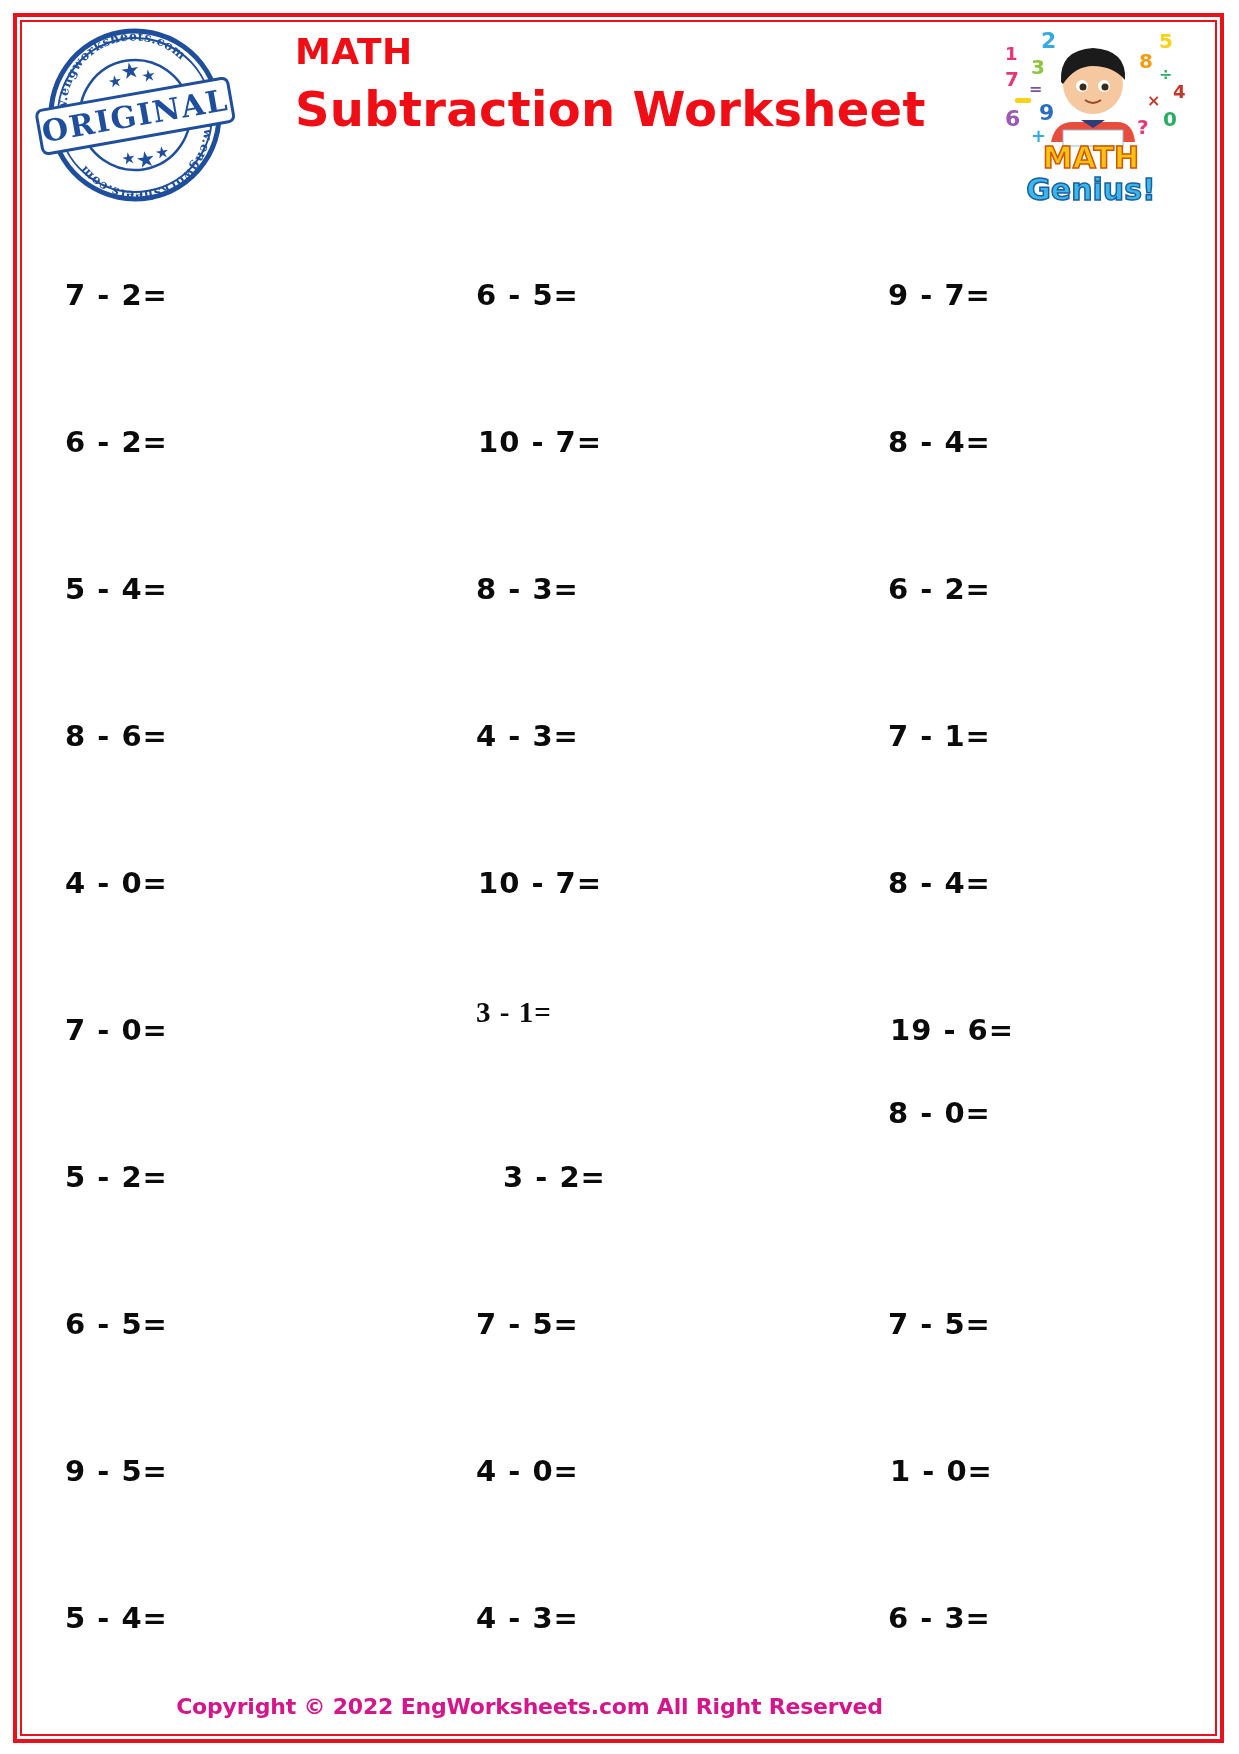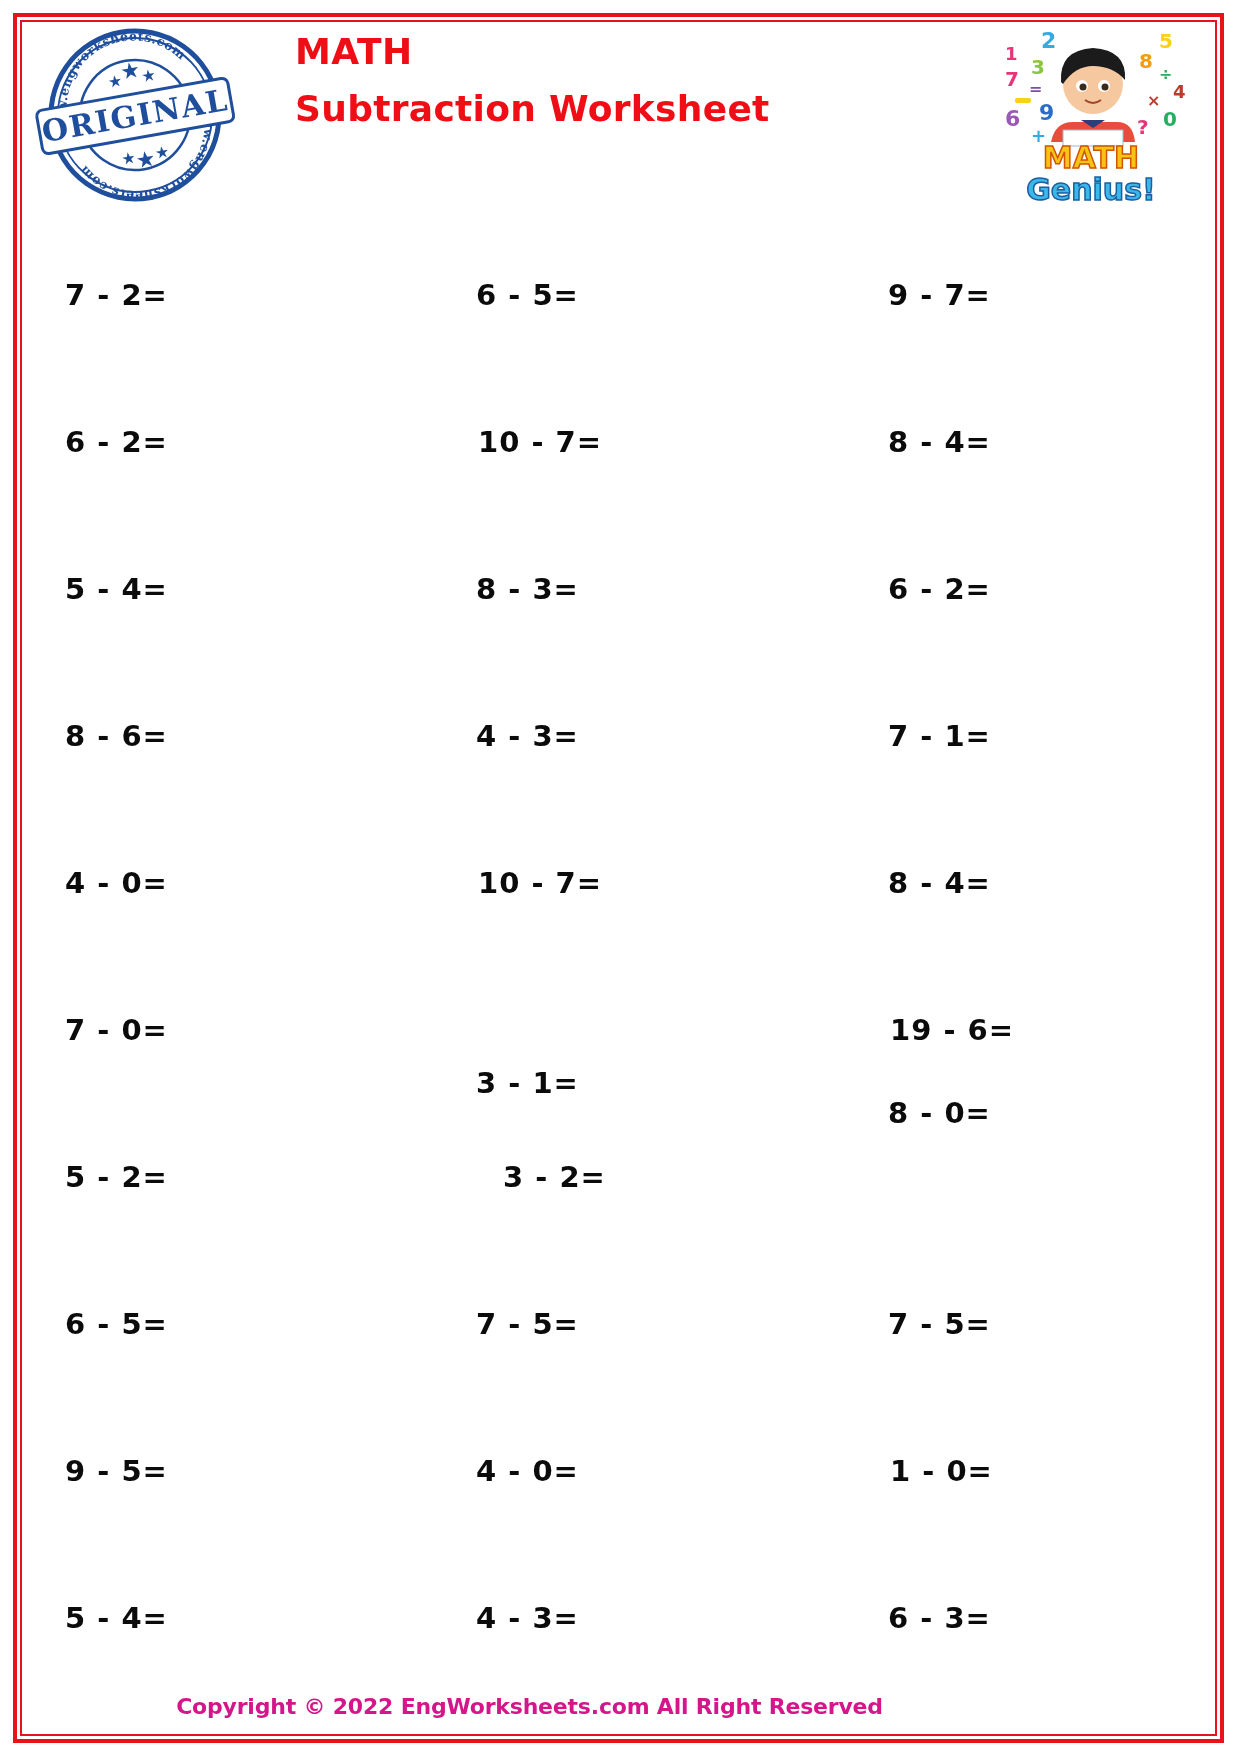--- a/index.html
+++ b/index.html
@@ -3,21 +3,21 @@
   <meta charset="utf-8">
   <style>
     html, body { margin: 0; padding: 0; background: #ffffff; }
     body { width: 1239px; height: 1754px; position: relative; overflow: hidden; font-family: "DejaVu Sans", sans-serif; }
     .outer-border { position: absolute; left: 13px; top: 13px; width: 1211px; height: 1730px; box-sizing: border-box; border: 4px solid #e8111c; }
     .inner-border { position: absolute; left: 20px; top: 20px; width: 1197px; height: 1716px; box-sizing: border-box; border: 2px solid #e8111c; }
 
     .stamp { position: absolute; left: 32px; top: 22px; width: 206px; height: 186px; }
     .header-text { position: absolute; left: 295px; top: 32px; }
     .title-math { font-family: "DejaVu Sans", sans-serif; font-weight: bold; color: #ef0d16; font-size: 36px; line-height: 40px; margin: 0; letter-spacing: 0.5px; }
-    .title-main { font-family: "DejaVu Sans", sans-serif; font-weight: bold; color: #ef0d16; font-size: 36px; line-height: 40px; margin: 17px 0 0 0; letter-spacing: 0.3px; }
+    .title-main { font-family: "DejaVu Sans", sans-serif; font-weight: bold; color: #ef0d16; font-size: 48px; line-height: 40px; margin: 17px 0 0 0; letter-spacing: 0.3px; }
     .subtitle { font-family: "DejaVu Sans", sans-serif; font-weight: bold; color: #111111; font-size: 19.5px; margin: 10px 0 0 0; letter-spacing: -0.3px; }
 
     .mascot { position: absolute; left: 993px; top: 22px; width: 196px; height: 186px; }
 
     .problem { position: absolute; font-family: "DejaVu Sans", sans-serif; font-weight: bold; font-size: 29px; color: #0b0b0b; letter-spacing: 1px; white-space: pre; line-height: 34px; }
 
     .copyright { position: absolute; left: 0; width: 1059px; top: 1694px; text-align: center; font-family: "DejaVu Sans", sans-serif; font-weight: bold; font-size: 22px; color: #d4168a; letter-spacing: -0.2px; }
   </style>
 </head>
 <body>
@@ -110,21 +110,21 @@
 
   <div class="problem" style="left:65px; top:719px;">8 - 6=</div>
   <div class="problem" style="left:476px; top:719px;">4 - 3=</div>
   <div class="problem" style="left:888px; top:719px;">7 - 1=</div>
 
   <div class="problem" style="left:65px; top:866px;">4 - 0=</div>
   <div class="problem" style="left:478px; top:866px;">10 - 7=</div>
   <div class="problem" style="left:888px; top:866px;">8 - 4=</div>
 
   <div class="problem" style="left:65px; top:1013px;">7 - 0=</div>
-  <div class="problem" style="left:476px; top:1066px;">3 - 1=</div>
+  <div class="problem" style="left:476px; top:995px;font-family:Liberation Serif, serif;">3 - 1=</div>
   <div class="problem" style="left:890px; top:1013px;">19 - 6=</div>
 
   <div class="problem" style="left:65px; top:1160px;">5 - 2=</div>
   <div class="problem" style="left:476px; top:1160px;margin-left:27px;">3 - 2=</div>
   <div class="problem" style="left:888px; top:1096px;">8 - 0=</div>
 
   <div class="problem" style="left:65px; top:1307px;">6 - 5=</div>
   <div class="problem" style="left:476px; top:1307px;">7 - 5=</div>
   <div class="problem" style="left:888px; top:1307px;">7 - 5=</div>
 

